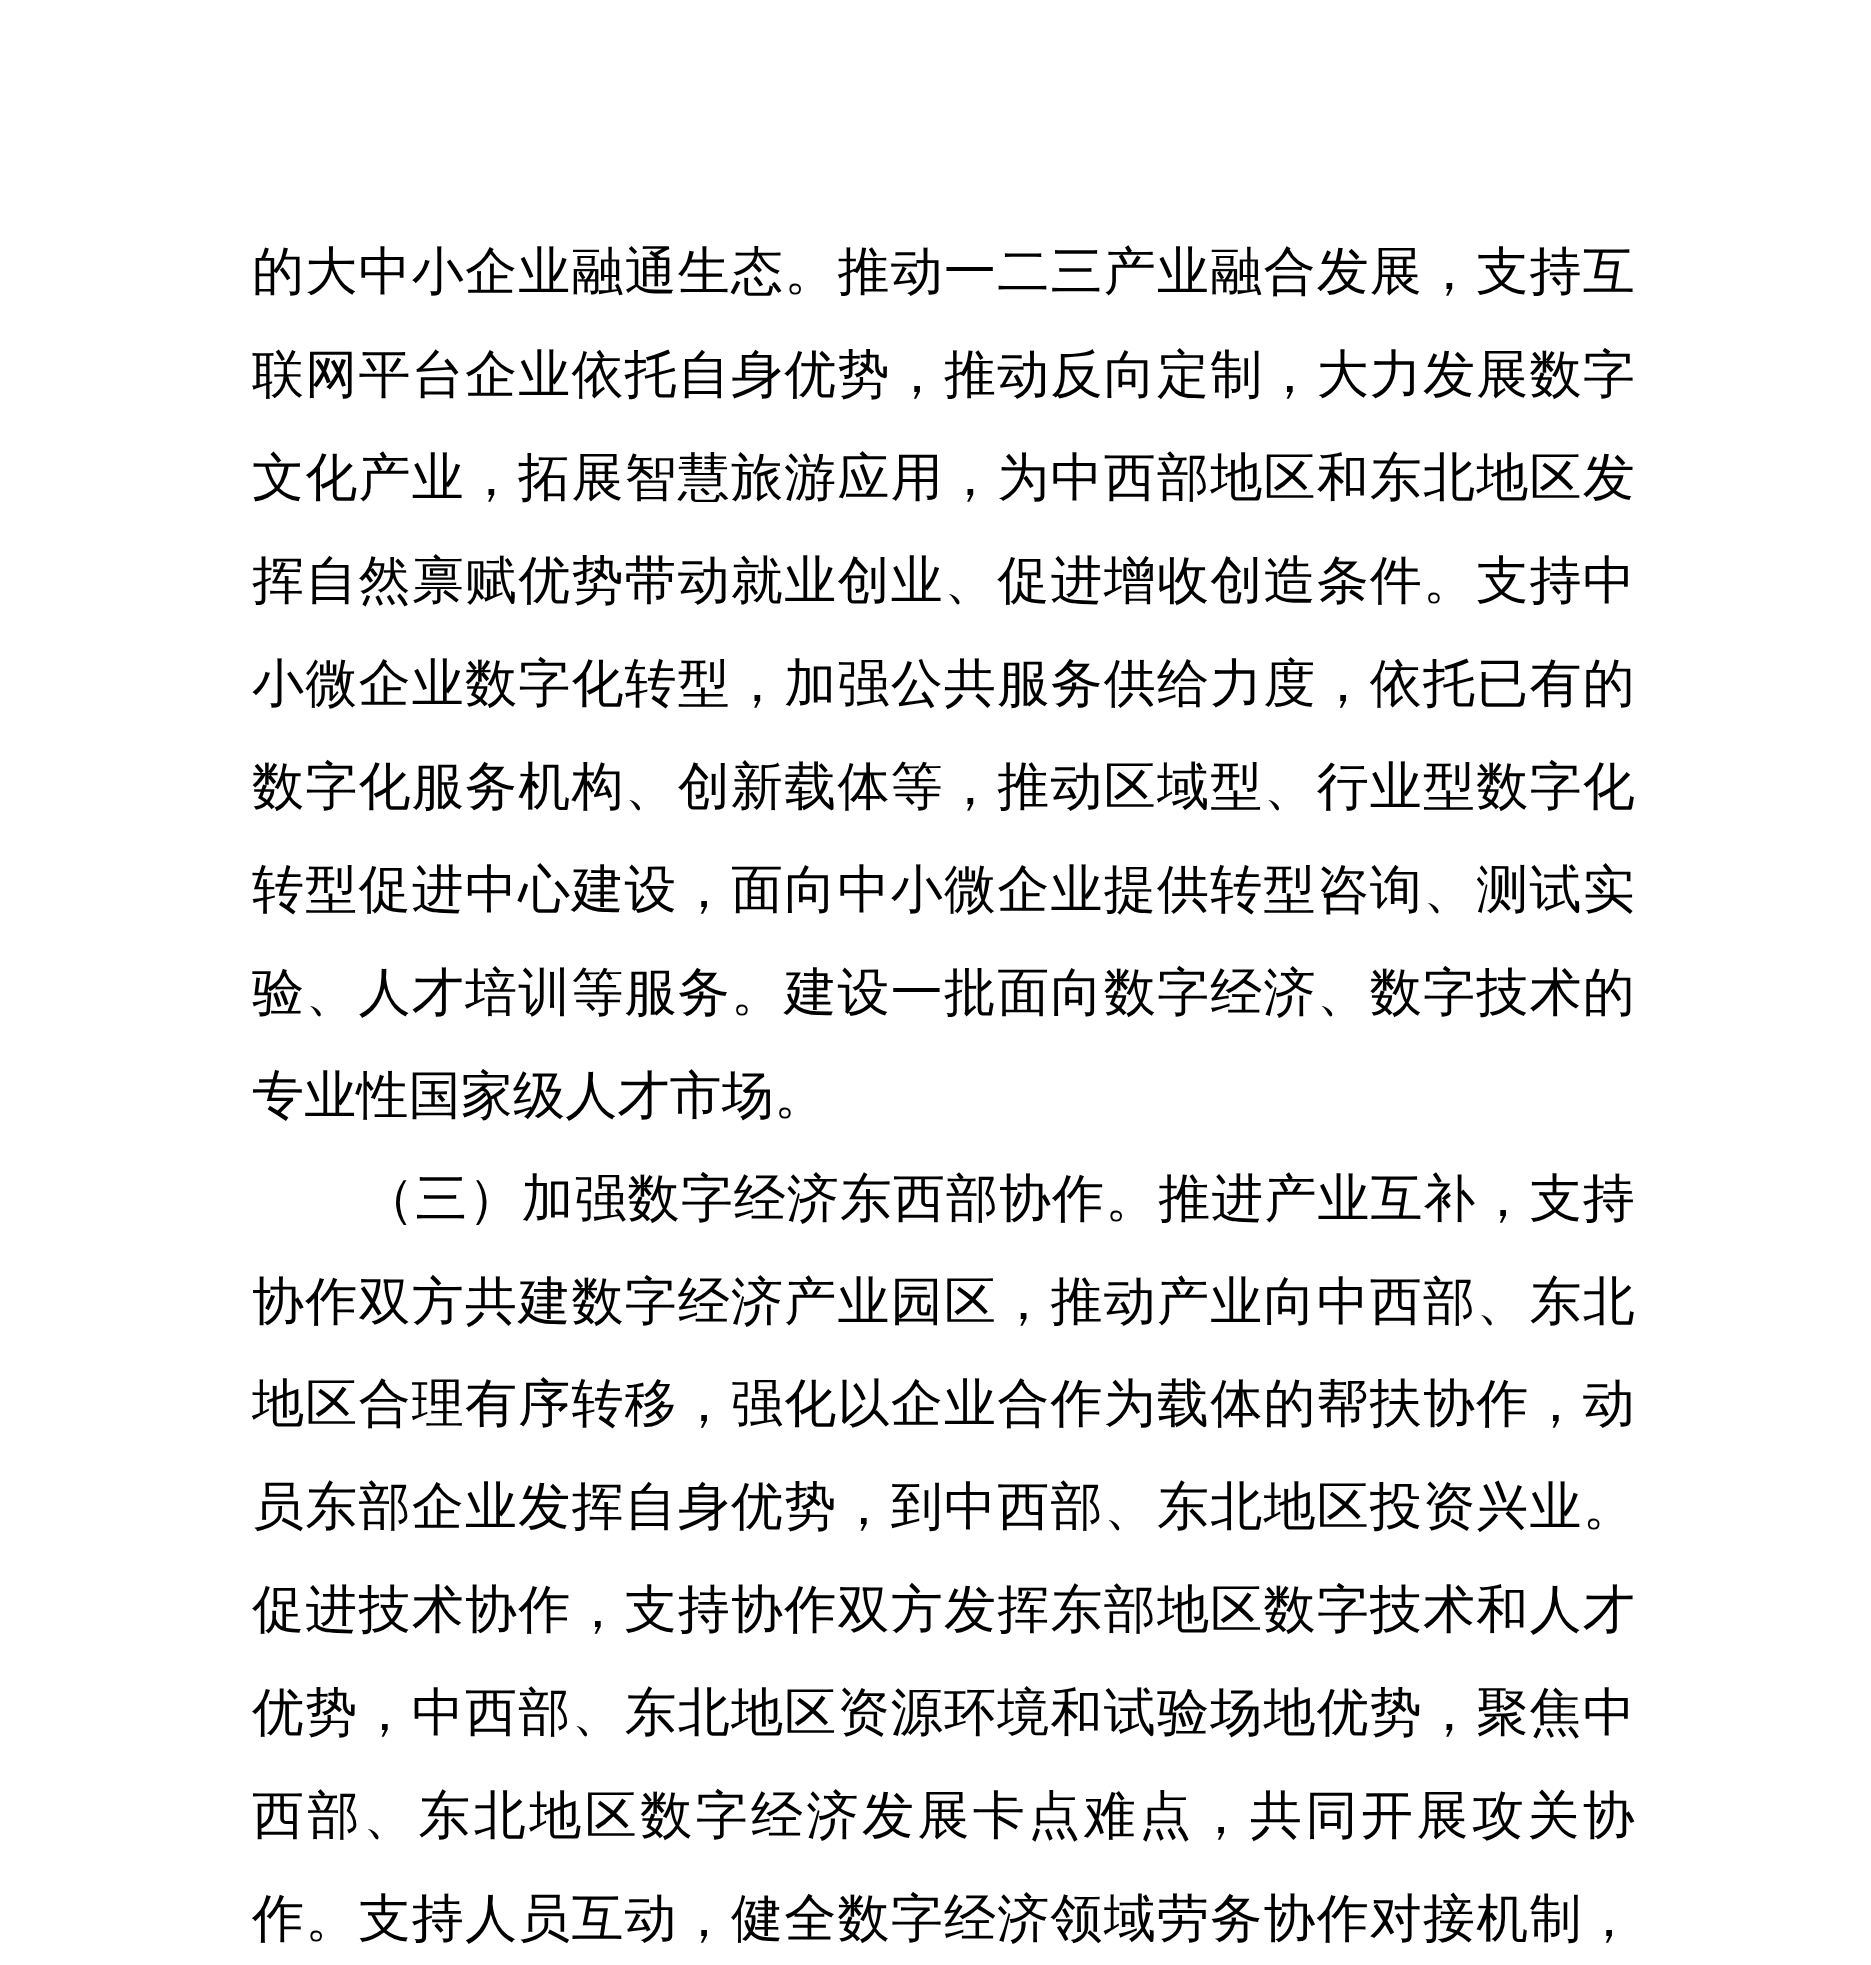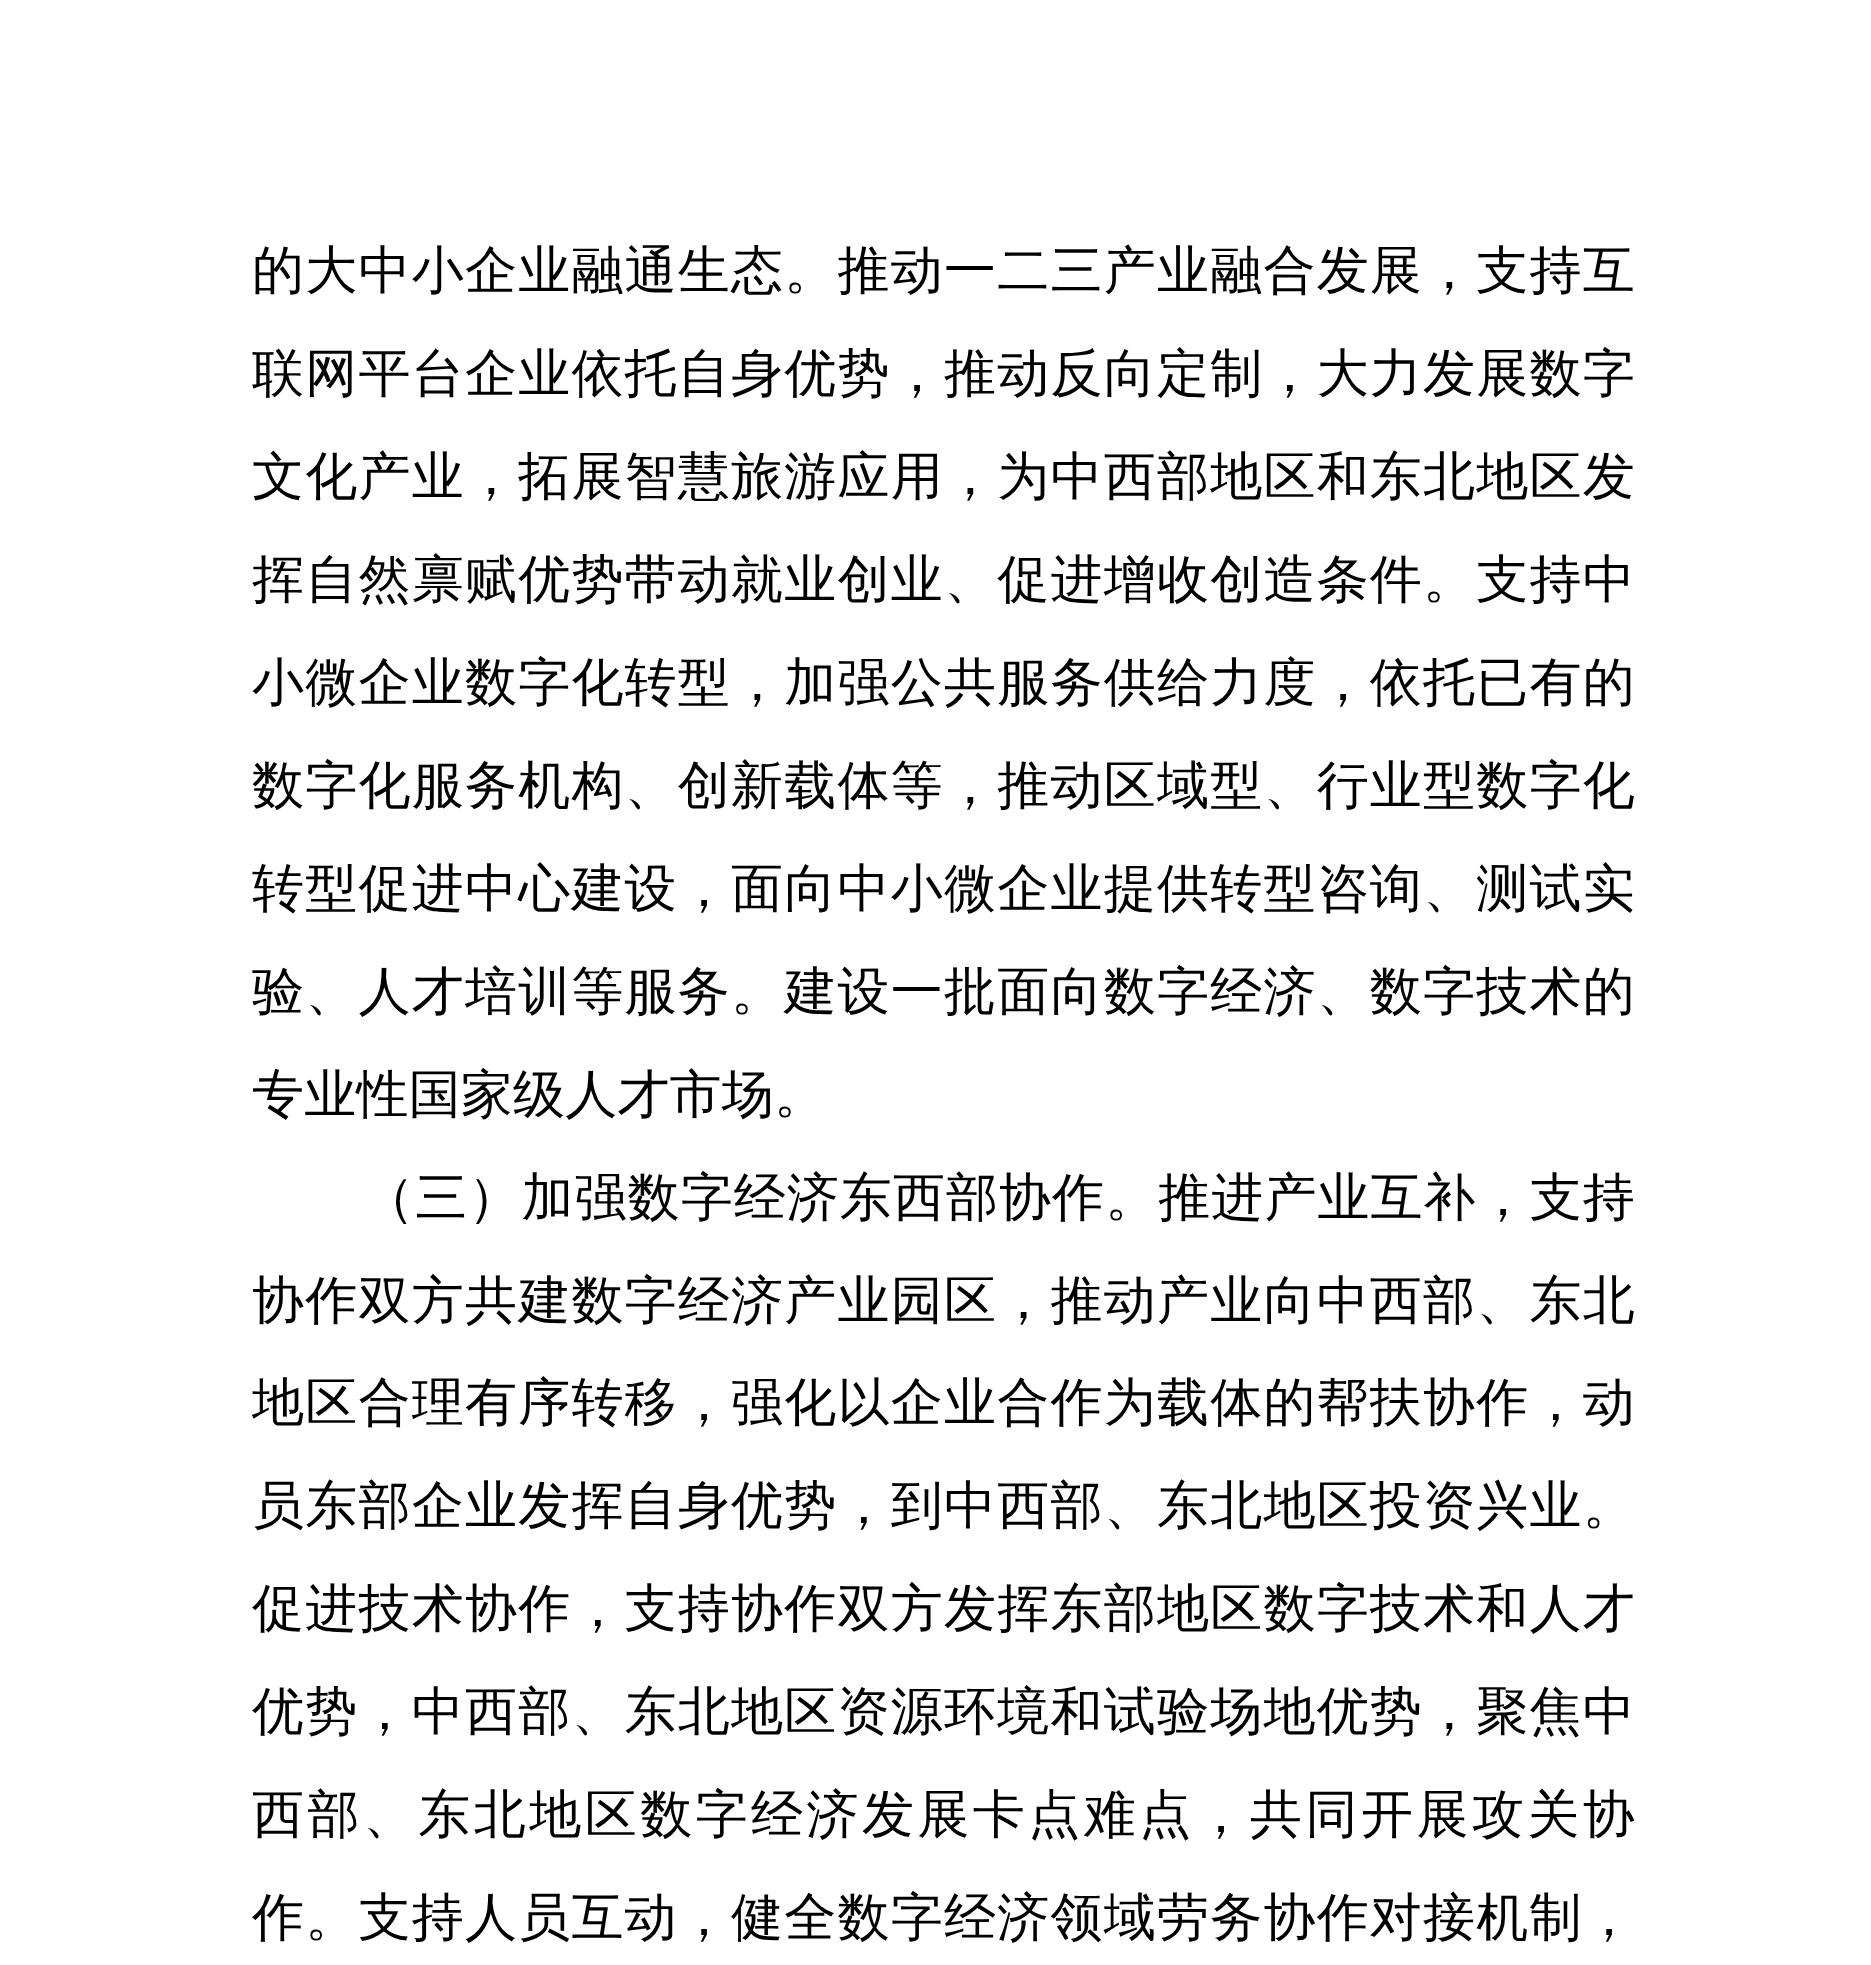--- a/index.html
+++ b/index.html
@@ -22,21 +22,20 @@
   .doc-body {
     font-size: 52px;
     line-height: 1.98;
     text-align: justify;
     text-justify: inter-ideograph;
     letter-spacing: 0.2px;
   }
   p.para {
     margin: 0 1px 0 0;
     text-indent: 0;
-    font-family: Liberation Serif, serif;
   }
   p.indent {
     text-indent: 2.12em;
   }
 </style>
 </head>
 <body>
 
 <div class="page">
   <div class="doc-body">

